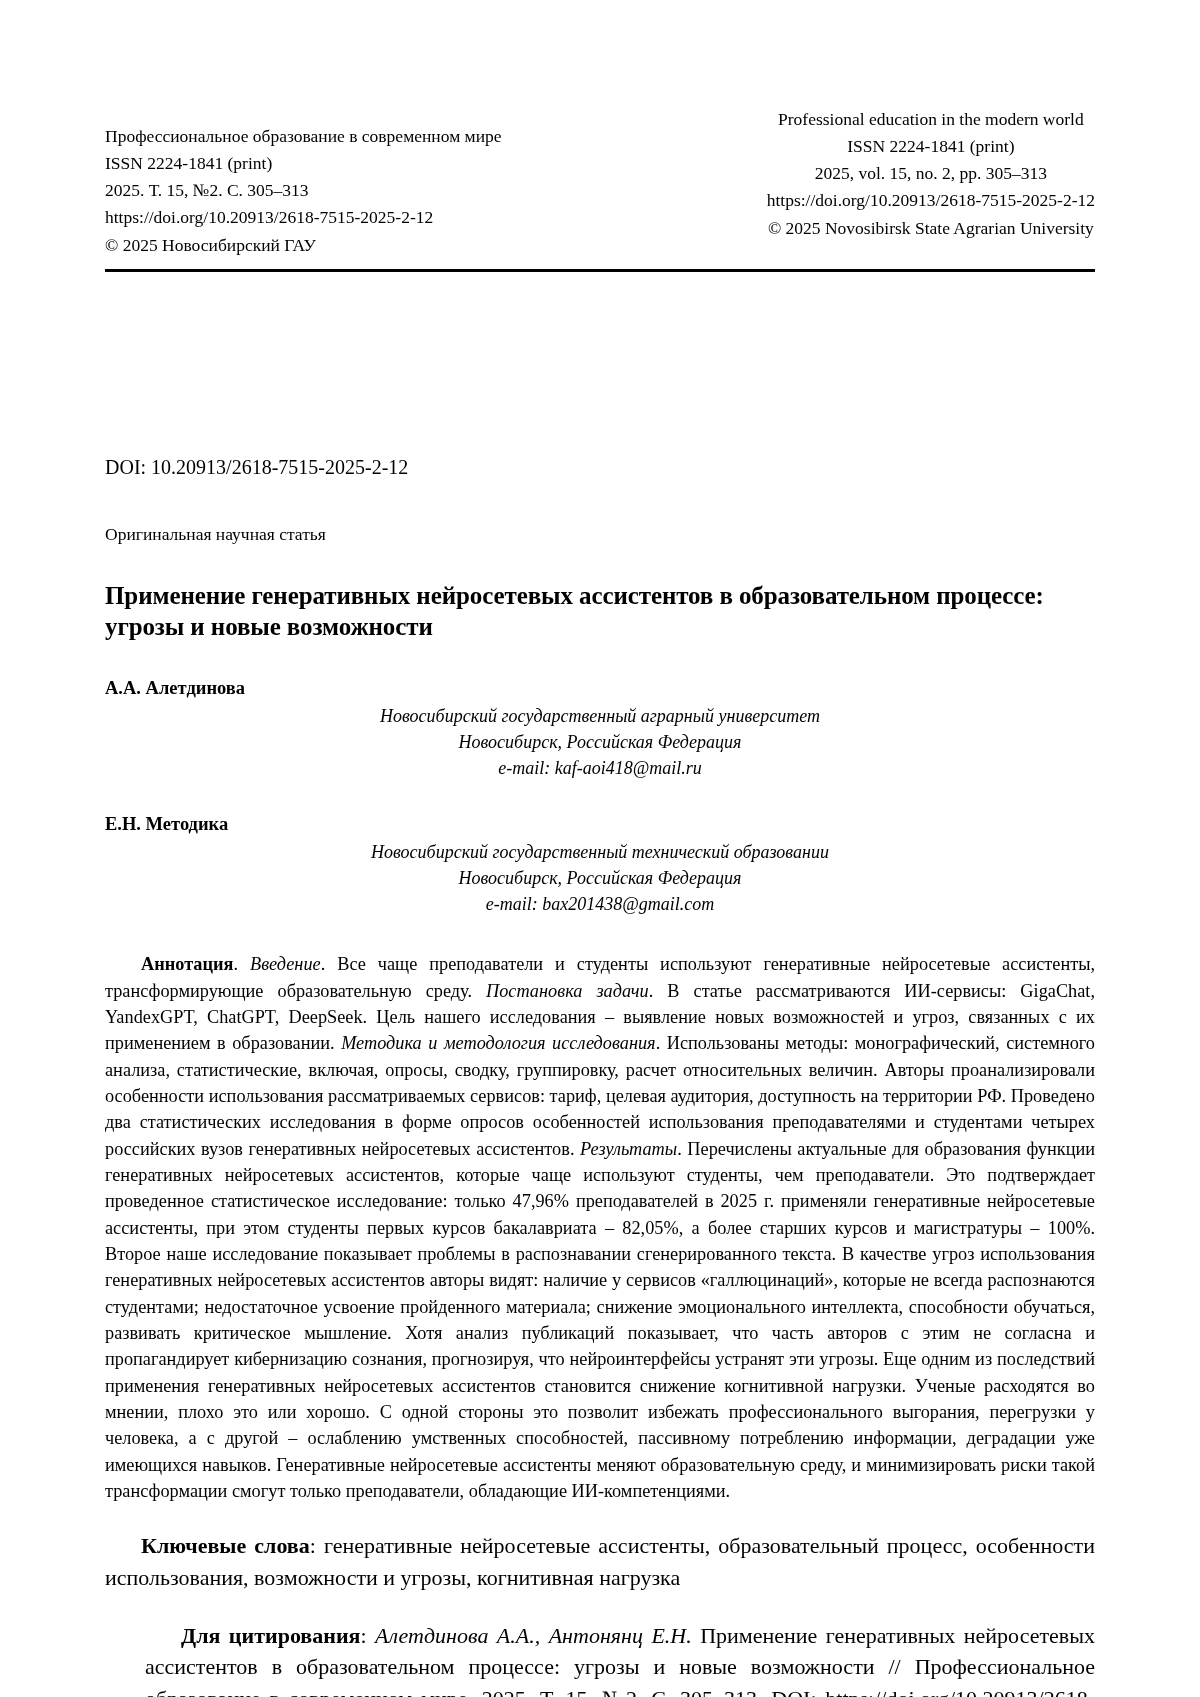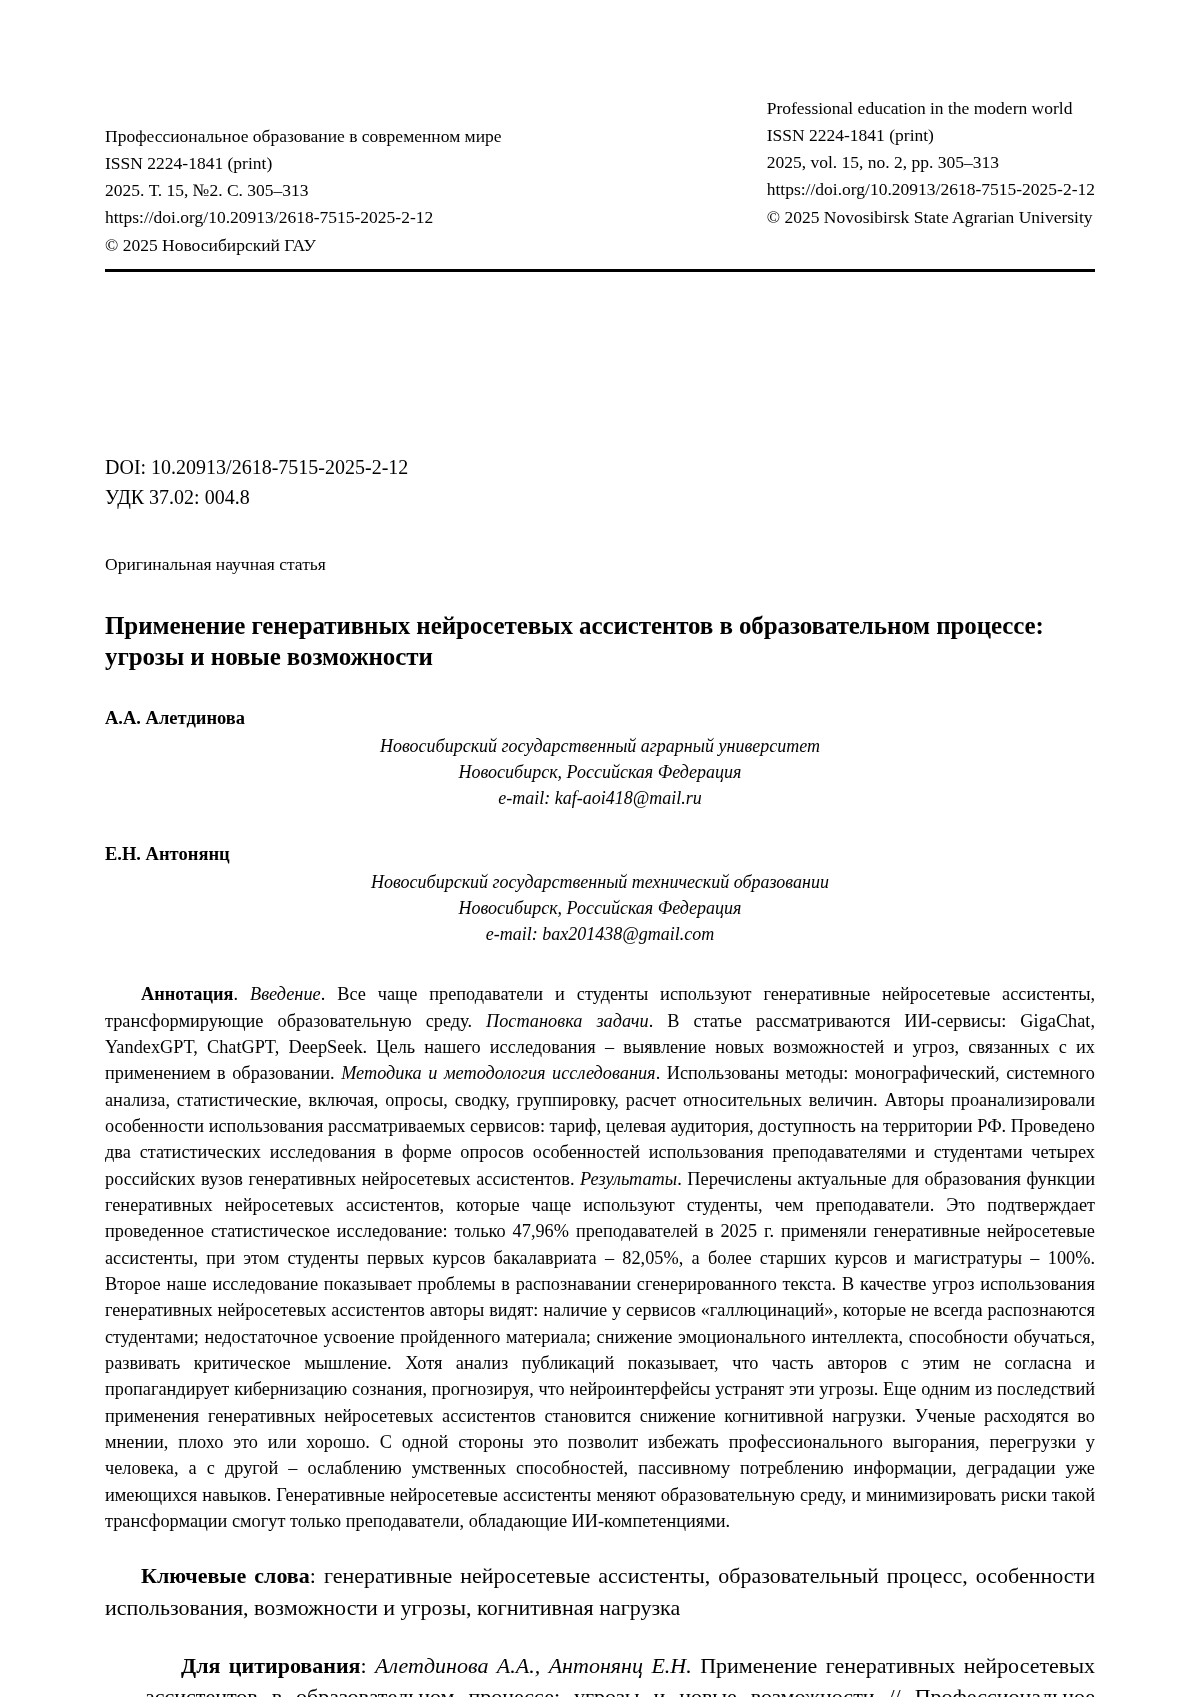--- a/index.html
+++ b/index.html
@@ -21,21 +21,21 @@
     position: relative;
   }
   
   .running-head {
     display: flex;
     justify-content: space-between;
     font-size: 17.5px;
     line-height: 1.55;
   }
   .rh-col-left { text-align: left; margin-top: 28px; }
-  .rh-col-right { text-align: left; }
+  .rh-col-right { text-align: center; margin-top: 11px; }
   .rule {
     border-bottom: 3px solid #000;
     margin-top: 10px;
   }
   
   .meta {
     margin-top: 180px;
     font-size: 20px;
     line-height: 1.5;
   }
@@ -123,36 +123,35 @@
       <div>ISSN 2224-1841 (print)</div>
       <div>2025, vol. 15, no. 2, pp. 305–313</div>
       <div>https://doi.org/10.20913/2618-7515-2025-2-12</div>
       <div>© 2025 Novosibirsk State Agrarian University</div>
     </div>
   </div>
   <div class="rule"></div>
 
   <div class="meta">
     <div>DOI: 10.20913/2618-7515-2025-2-12</div>
-    <div>УДК 37.02: 004.8</div>
   </div>
 
   <div class="article-type">Оригинальная научная статья</div>
 
   <h1 class="title">Применение генеративных нейросетевых ассистентов в образовательном процессе: угрозы и новые возможности</h1>
 
   <div class="author-block">
     <div class="author-name">А.А. Алетдинова</div>
     <div class="author-affil">Новосибирский государственный аграрный университет</div>
     <div class="author-city">Новосибирск, Российская Федерация</div>
     <div class="author-email">e-mail: kaf-aoi418@mail.ru</div>
   </div>
 
   <div class="author-block second">
-    <div class="author-name">Е.Н. Антонянц</div>
+    <div class="author-name">Е.Н. Методика</div>
     <div class="author-affil">Новосибирский государственный технический образовании</div>
     <div class="author-city">Новосибирск, Российская Федерация</div>
     <div class="author-email">e-mail: bax201438@gmail.com</div>
   </div>
 
   <div class="abstract"><b>Аннотация</b>. <i>Введение</i>. <span>Все чаще преподаватели и студенты используют генеративные нейросетевые ассистенты, трансформирующие образовательную среду.</span> <i>Постановка задачи</i>. <span>В статье рассматриваются ИИ-сервисы: GigaChat, YandexGPT, ChatGPT, DeepSeek. Цель нашего исследования – выявление новых возможностей и угроз, связанных с их применением в образовании.</span> <i>Методика и методология исследования</i>. <span>Использованы методы: монографический, системного анализа, статистические, включая, опросы, сводку, группировку, расчет относительных величин. Авторы проанализировали особенности использования рассматриваемых сервисов: тариф, целевая аудитория, доступность на территории РФ. Проведено два статистических исследования в форме опросов особенностей использования преподавателями и студентами четырех российских вузов генеративных нейросетевых ассистентов.</span> <i>Результаты</i>. <span>Перечислены актуальные для образования функции генеративных нейросетевых ассистентов, которые чаще используют студенты, чем преподаватели. Это подтверждает проведенное статистическое исследование: только 47,96% преподавателей в 2025 г. применяли генеративные нейросетевые ассистенты, при этом студенты первых курсов бакалавриата – 82,05%, а более старших курсов и магистратуры – 100%. Второе наше исследование показывает проблемы в распознавании сгенерированного текста. В качестве угроз использования генеративных нейросетевых ассистентов авторы видят: наличие у сервисов «галлюцинаций», которые не всегда распознаются студентами; недостаточное усвоение пройденного материала; снижение эмоционального интеллекта, способности обучаться, развивать критическое мышление. Хотя анализ публикаций показывает, что часть авторов с этим не согласна и пропагандирует кибернизацию сознания, прогнозируя, что нейроинтерфейсы устранят эти угрозы. Еще одним из последствий применения генеративных нейросетевых ассистентов становится снижение когнитивной нагрузки. Ученые расходятся во мнении, плохо это или хорошо. С одной стороны это позволит избежать профессионального выгорания, перегрузки у человека, а с другой – ослаблению умственных способностей, пассивному потреблению информации, деградации уже имеющихся навыков. Генеративные нейросетевые ассистенты меняют образовательную среду, и минимизировать риски такой трансформации смогут только преподаватели, обладающие ИИ-компетенциями.</span></div>
 
   <div class="keywords"><b>Ключевые слова</b>: <span>генеративные нейросетевые ассистенты, образовательный процесс, особенности использования, возможности и угрозы, когнитивная нагрузка</span></div>
 
   <div class="citation"><b>Для цитирования</b>: <i>Алетдинова А.А., Антонянц Е.Н.</i> <span>Применение генеративных нейросетевых ассистентов в образовательном процессе: угрозы и новые возможности // Профессиональное образование в современном мире. 2025. Т. 15, №2. С. 305–313. DOI: https://doi.org/10.20913/2618-7515-2025-2-12</span></div>

